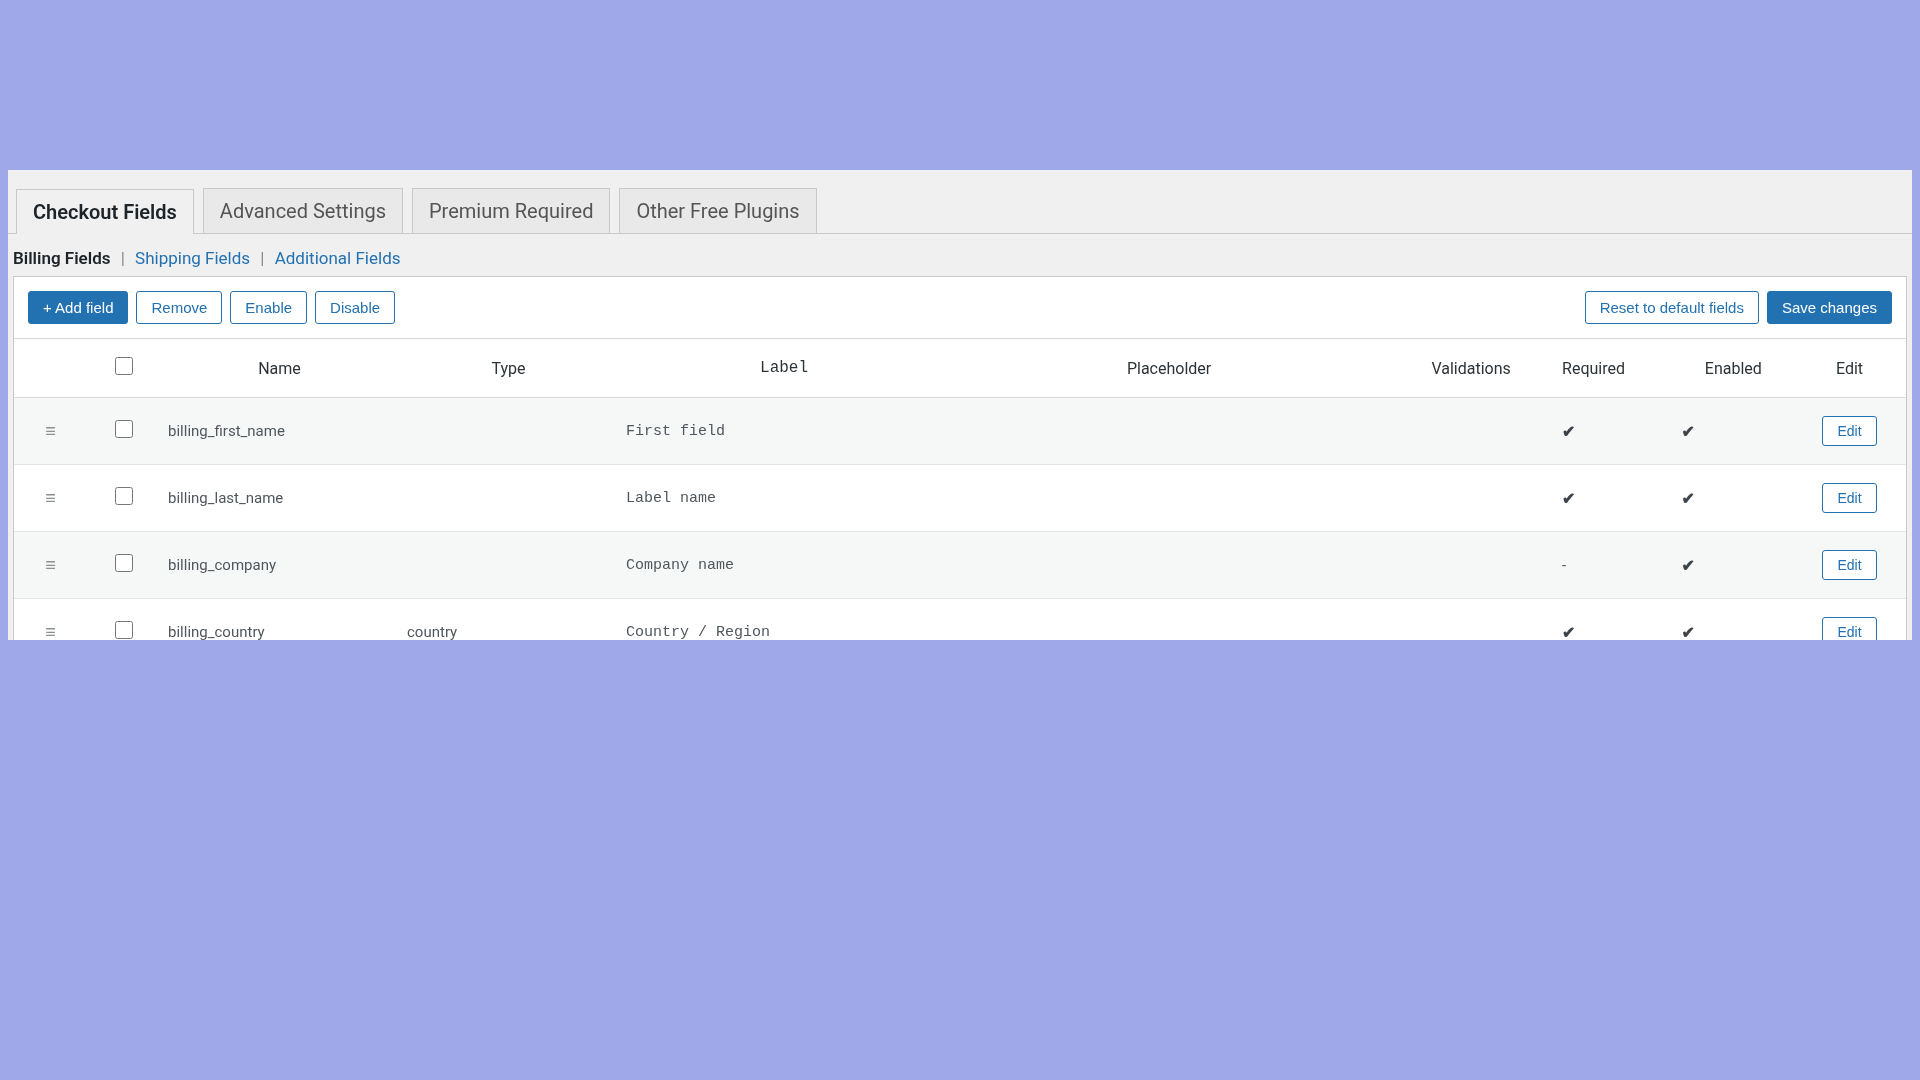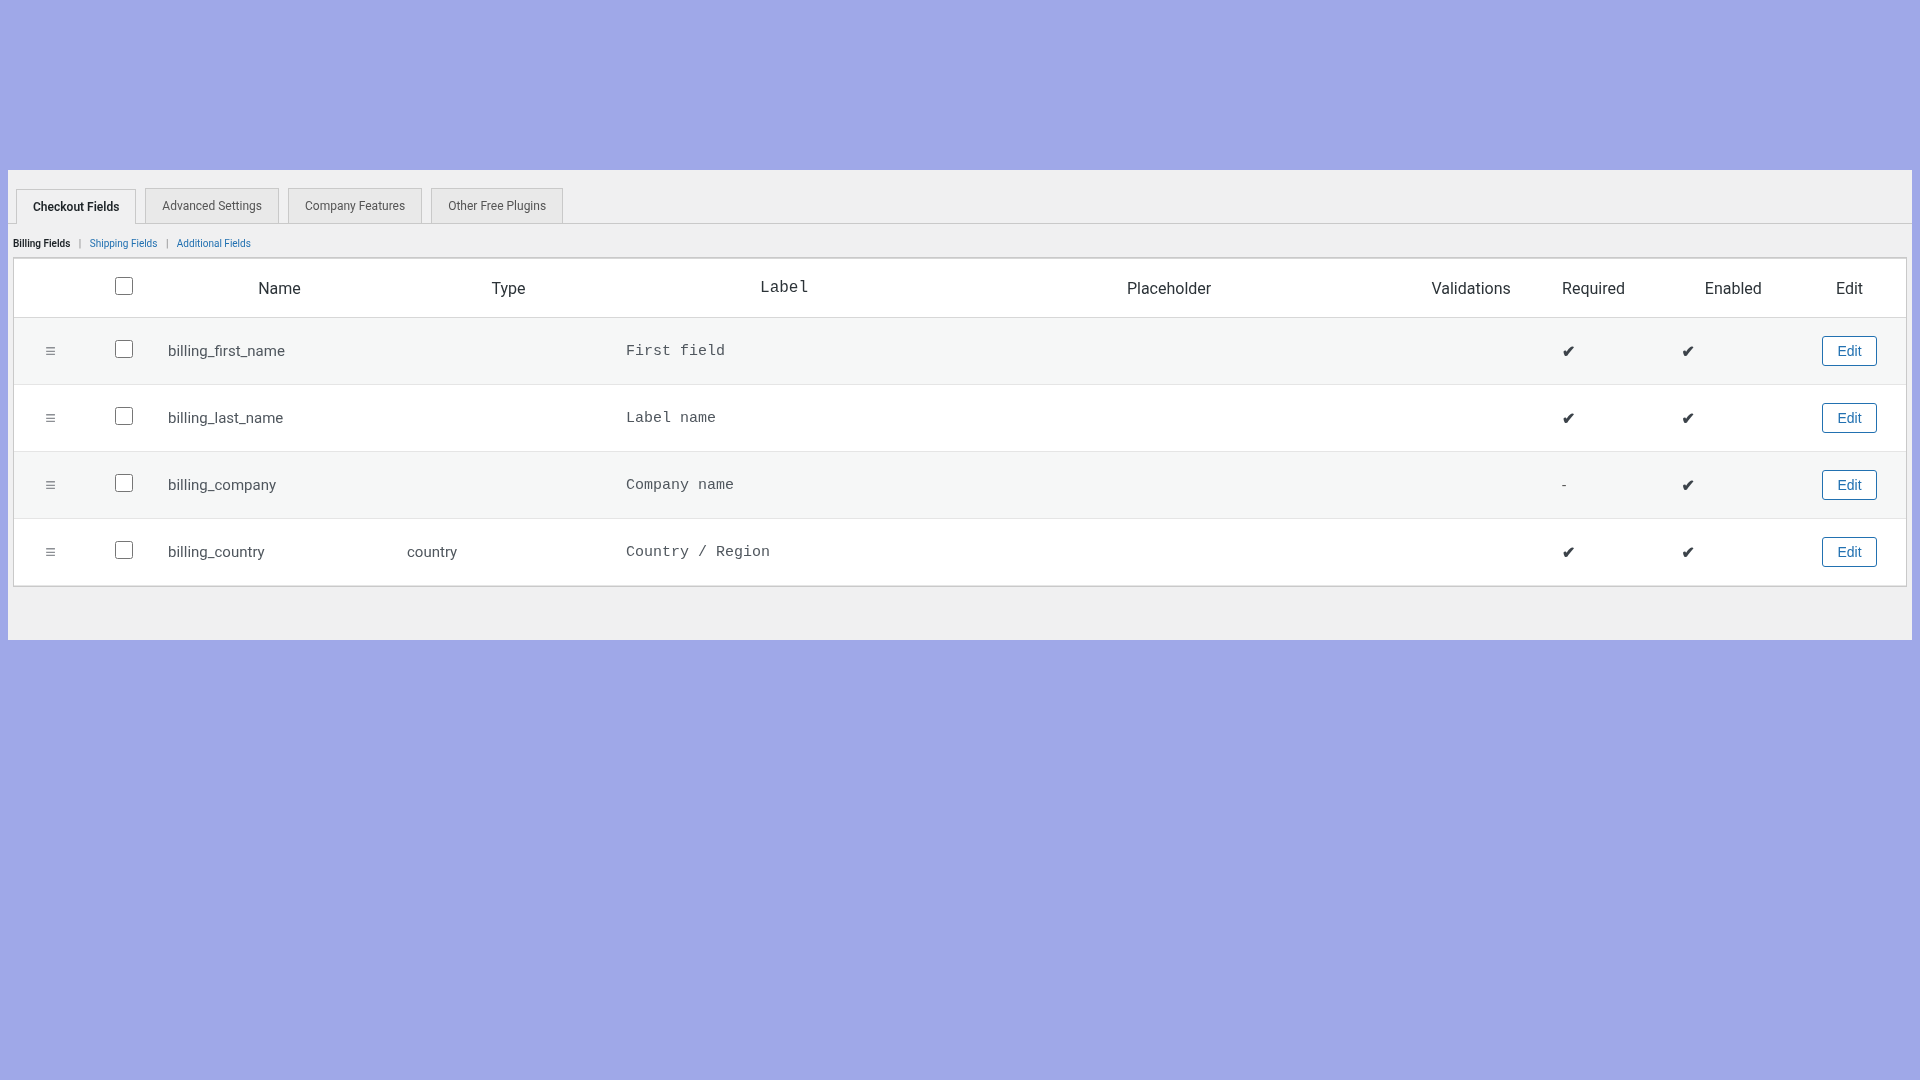--- a/index.html
+++ b/index.html
@@ -20,39 +20,39 @@
 
   
   .tabs {
     display: flex;
     gap: 9px;
     padding: 18px 8px 0 8px;
     border-bottom: 1px solid #c9c9c9;
   }
   .tab {
     padding: 10px 16px;
-    font-size: 12px;
+    font-size: 20px;
     color: #555;
     background: #e9e9e9;
     border: 1px solid #c9c9c9;
     border-bottom: none;
     cursor: pointer;
   }
   .tab.active {
     background: #f0f0f1;
     color: #1d2327;
     font-weight: 600;
     position: relative;
     top: 1px;
   }
 
   
   .subnav {
     padding: 14px 8px 8px 5px;
-    font-size: 10px;
+    font-size: 17px;
     color: #555;
   }
   .subnav .current { font-weight: 600; color: #1d2327; }
   .subnav a { color: #2271b1; text-decoration: none; cursor: pointer; }
   .subnav .sep { color: #888; padding: 0 6px; }
 
   
   .panel {
     margin: 0 5px;
     background: #fff;
@@ -140,34 +140,46 @@
 </head>
 <body>
 
 <div class="banner-top"></div>
 
 <div class="content-frame">
 
   <div class="tabs">
     <div class="tab active">Checkout Fields</div>
     <div class="tab">Advanced Settings</div>
-    <div class="tab">Company Features</div>
+    <div class="tab">Premium Required</div>
     <div class="tab">Other Free Plugins</div>
   </div>
 
   <div class="subnav">
     <span class="current">Billing Fields</span>
     <span class="sep">|</span>
     <a>Shipping Fields</a>
     <span class="sep">|</span>
     <a>Additional Fields</a>
   </div>
 
   <div class="panel">
 
+    <div class="toolbar">
+      <div class="toolbar-left">
+        <button class="btn primary">+ Add field</button>
+        <button class="btn">Remove</button>
+        <button class="btn">Enable</button>
+        <button class="btn">Disable</button>
+      </div>
+      <div class="toolbar-right">
+        <button class="btn">Reset to default fields</button>
+        <button class="btn primary">Save changes</button>
+      </div>
+    </div>
 
     <table>
       <thead>
         <tr>
           <th class="col-drag"></th>
           <th class="col-check">
             <input type="checkbox" style="">
           </th>
           <th class="col-name">Name</th>
           <th class="col-type">Type</th>

